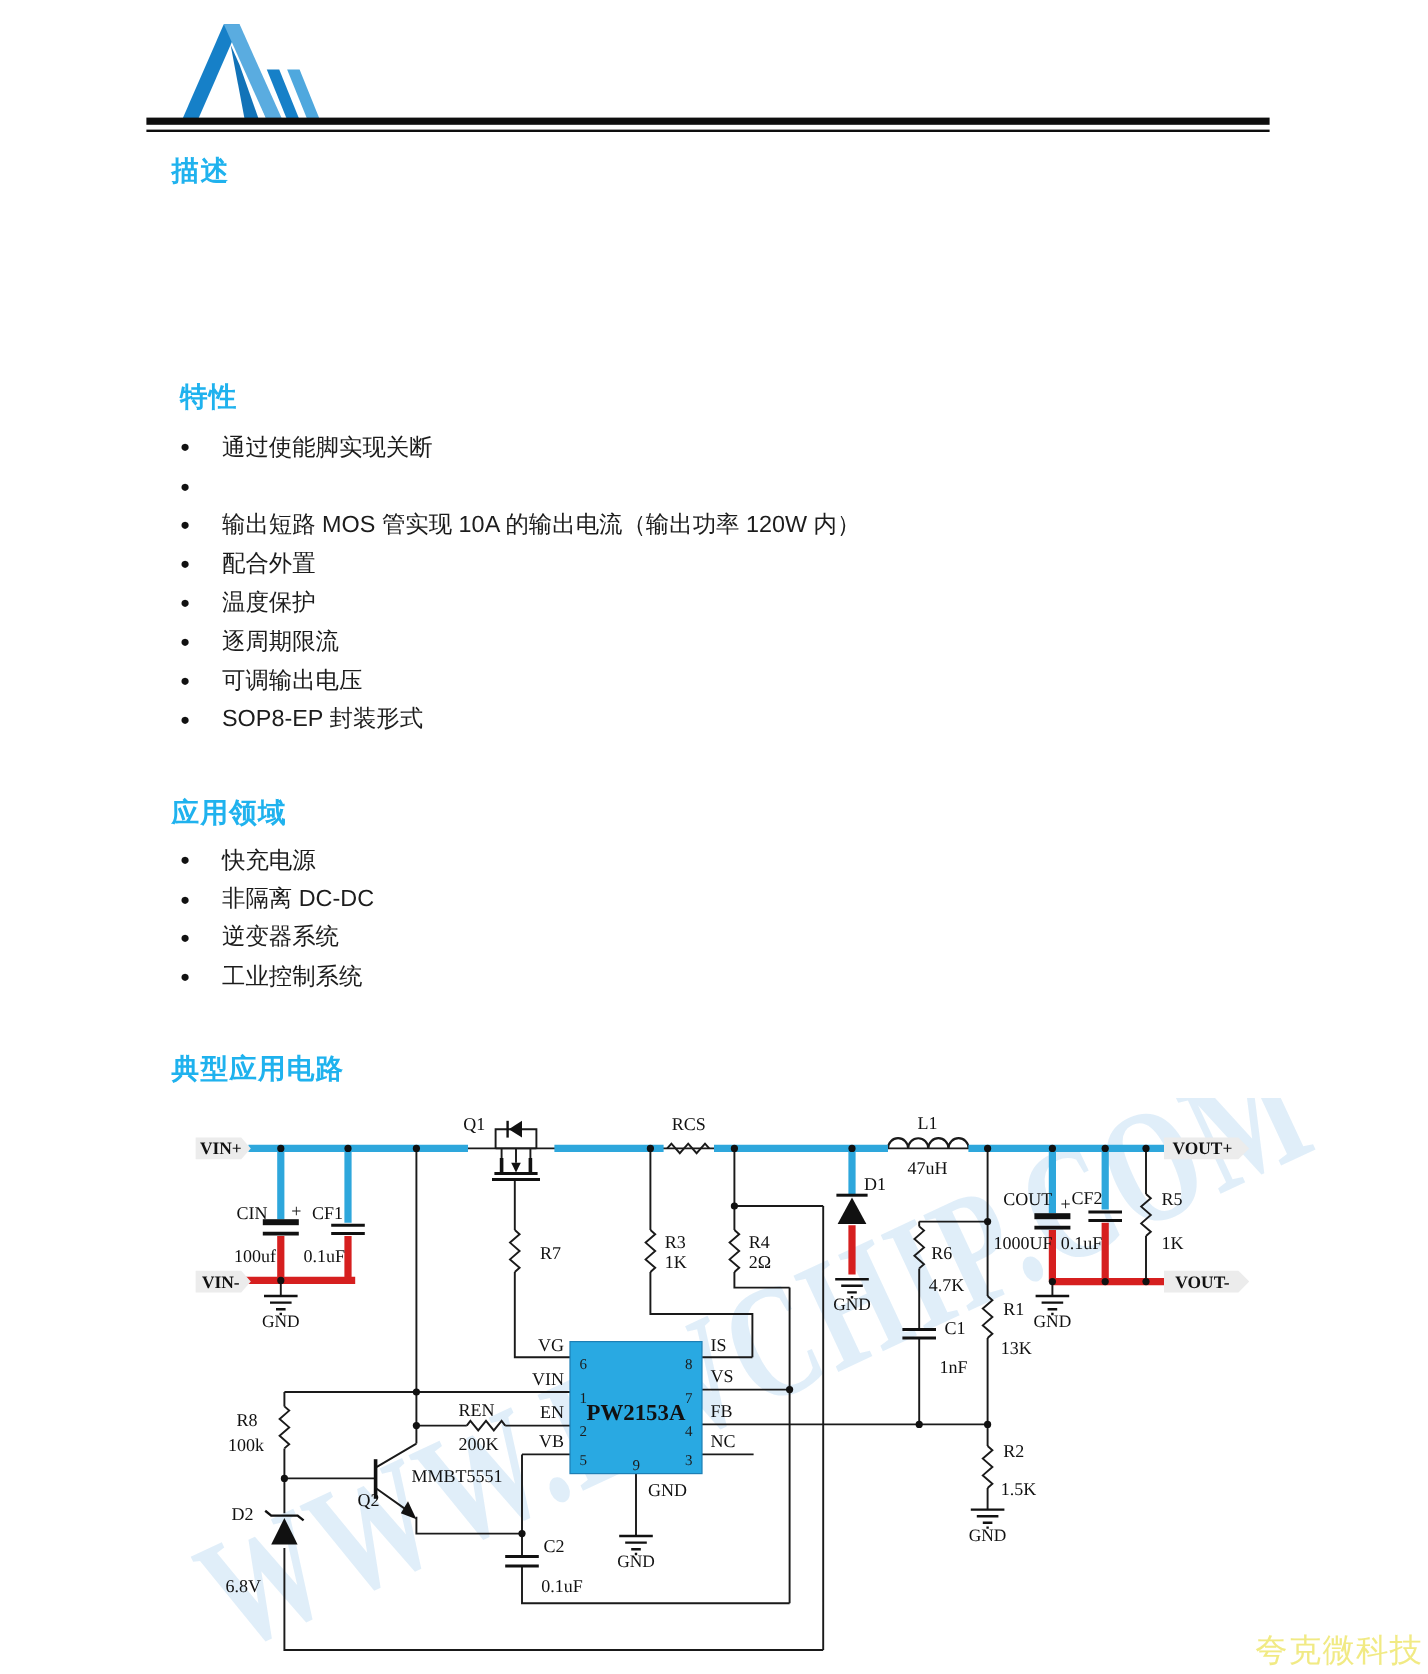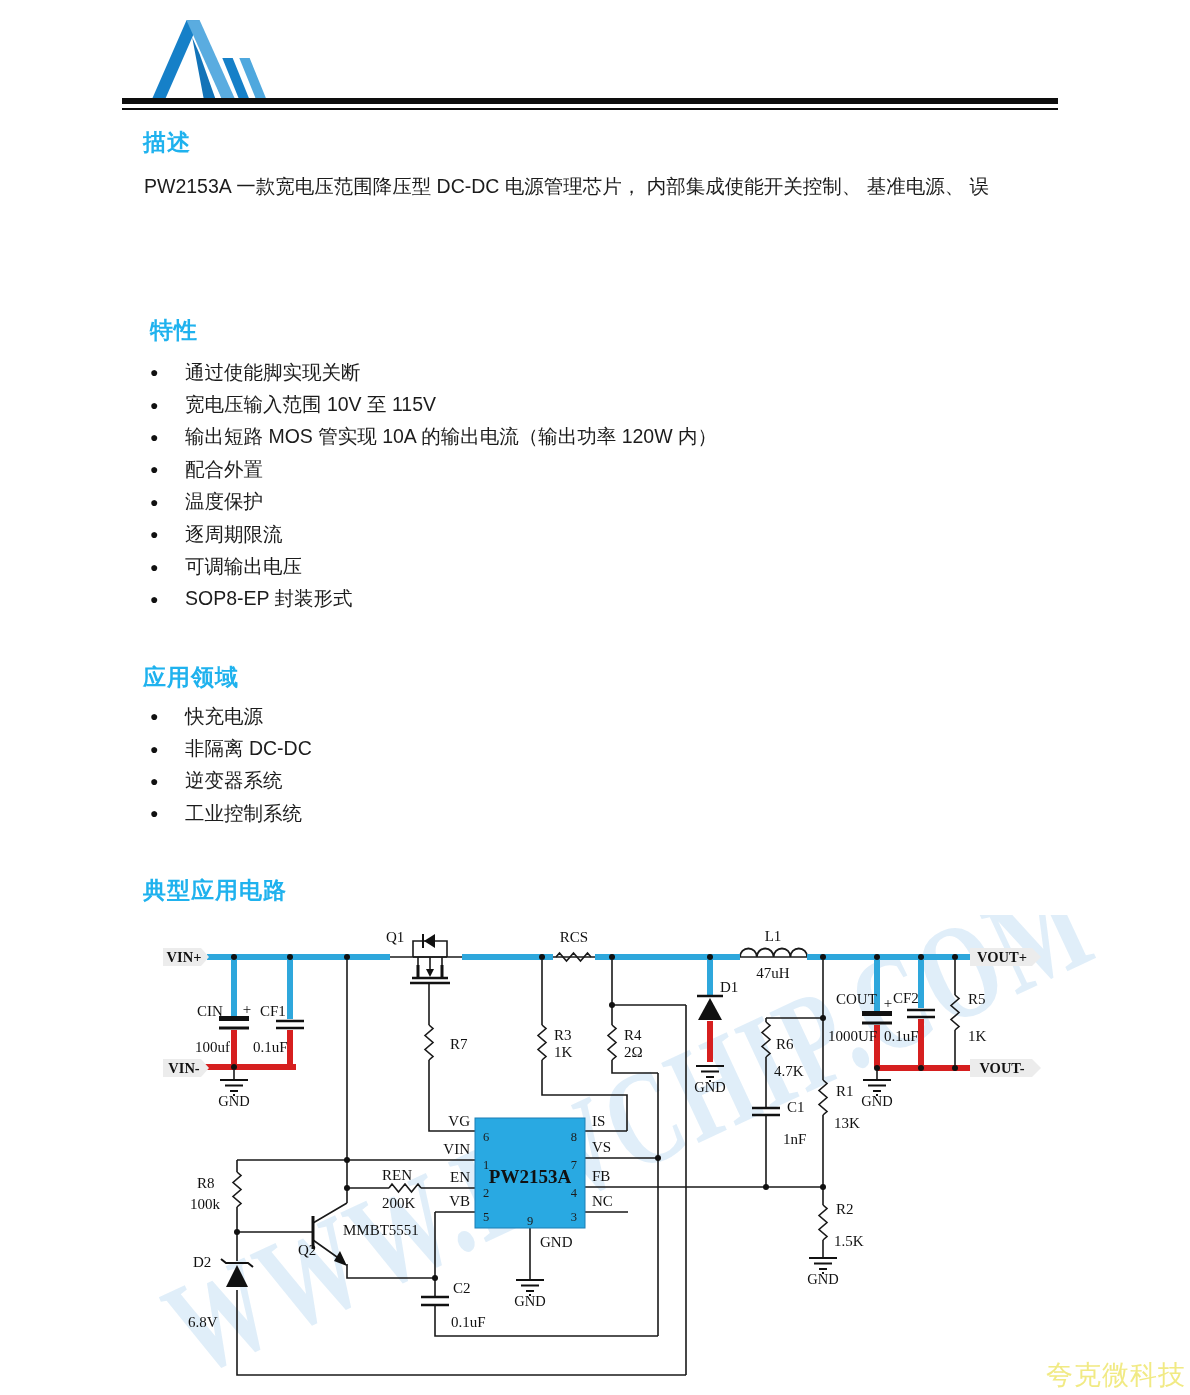--- a/index.html
+++ b/index.html
@@ -36,34 +36,32 @@
       <polygon points="64,50 75,50 94,97 83,97" fill="#5AACE0"></polygon>
       <polygon points="82,50 93,50 112,97 101,97" fill="#1680C8"></polygon>
       <polygon points="100,50 111,50 130,97 119,97" fill="#4FA8DE"></polygon>
     </svg>
   </div>
   <div class="abs rule-thick"></div>
   <div class="abs rule-thin"></div>
 
   <h2 class="abs sec" style="left:143px;top:127px;text-align:right;">描述</h2>
   <div class="abs para">
-    <div>PW2153A 一款宽电压范围降压型 DC-DC 电源管理芯片， 内部集成使能开关控制、 基准电源、 误</div>
   </div>
 
   <h2 class="abs sec" style="left:150px;top:315px;">特性</h2>
   <ul class="abs blist" style="top:356px;">
 
       <li>
         <span class="dot">●</span>
         <span class="btxt">通过使能脚实现关断</span>
       </li>
 
       <li>
         <span class="dot">●</span>
-        <span class="btxt">宽电压输入范围 10V 至 115V</span>
       </li>
 
       <li>
         <span class="dot">●</span>
         <span class="btxt">输出短路 MOS 管实现 10A 的输出电流（输出功率 120W 内）</span>
       </li>
 
       <li>
         <span class="dot">●</span>
         <span class="btxt">配合外置</span>

